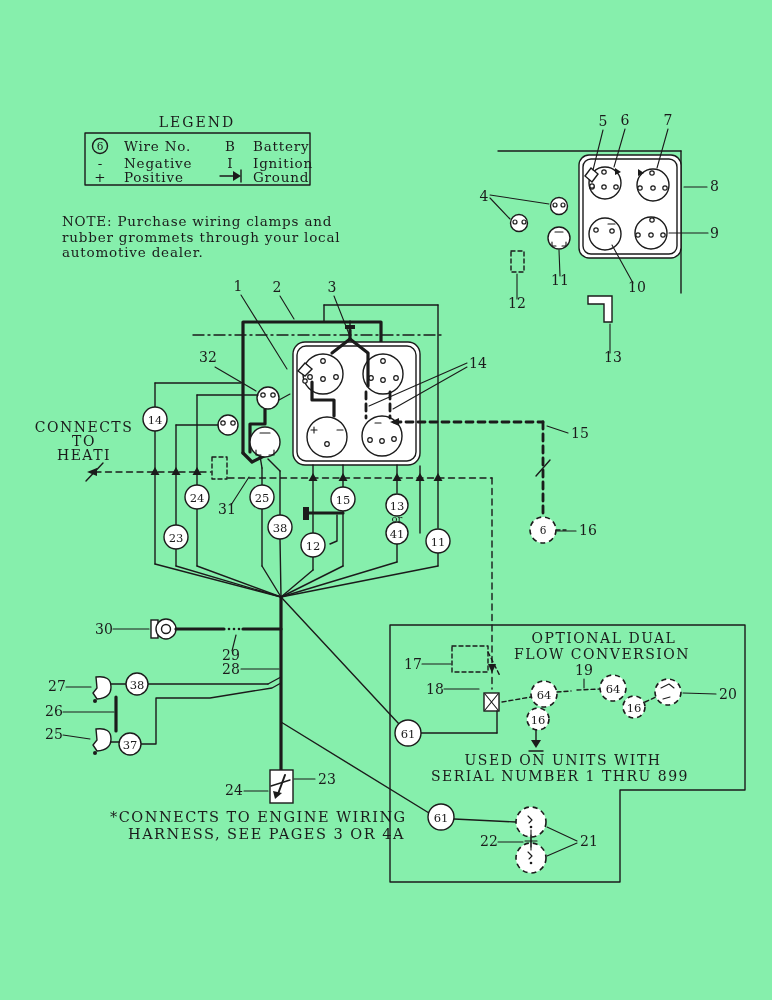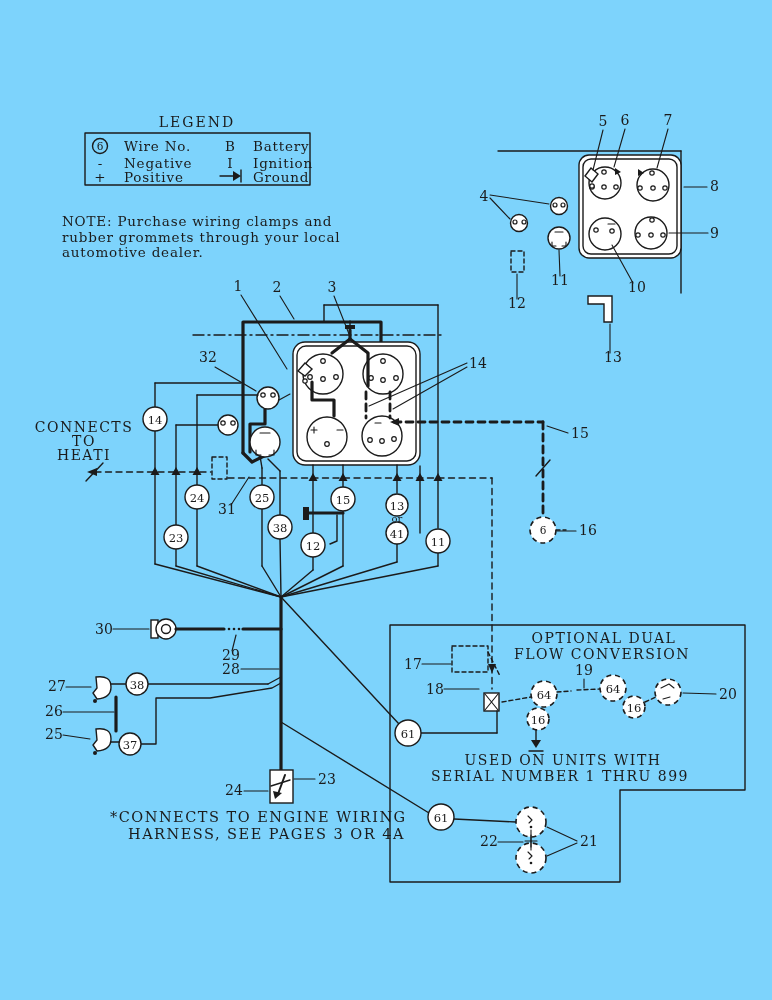--- a/index.html
+++ b/index.html
@@ -1,16 +1,16 @@
 <!DOCTYPE html>
 <html><head>
 <meta charset="utf-8">
 <style>
   html,body{margin:0;padding:0;background:#ffffff;}
-  .stage{position:relative;width:772px;height:1000px;background:#7dd3fc;overflow:hidden;}
+  .stage{position:relative;width:772px;height:1000px;background:#86efac;overflow:hidden;}
   svg{position:absolute;left:0;top:0;}
   .ink{stroke:#1b1b1b;fill:none;stroke-width:1.4;stroke-linecap:round;stroke-linejoin:round;}
   .thin{stroke-width:1.1;}
   .thick{stroke-width:3.2;}
   .comp{fill:#ffffff;stroke:#1b1b1b;stroke-width:1.4;}
   .compd{fill:#ffffff;stroke:#1b1b1b;stroke-width:1.6;stroke-dasharray:5 4;}
   .pin{fill:#ffffff;stroke:#1b1b1b;stroke-width:1.2;}
   .fillink{fill:#1b1b1b;stroke:none;}
   .dash{stroke-dasharray:6 4.5;}
   .dashs{stroke-dasharray:4 3;}

